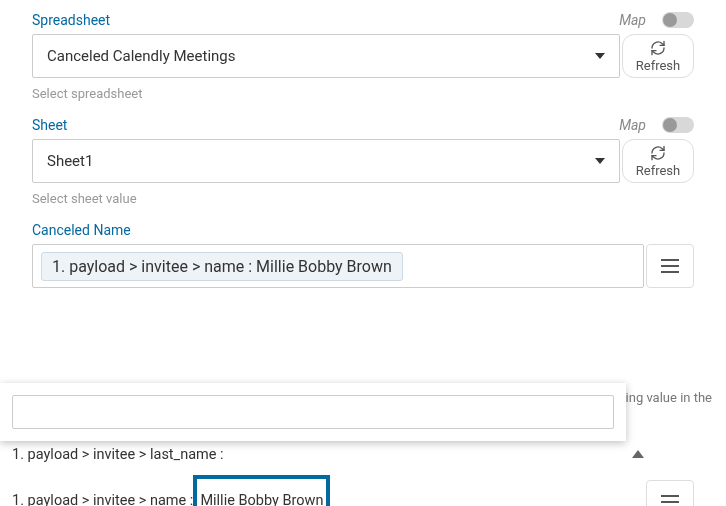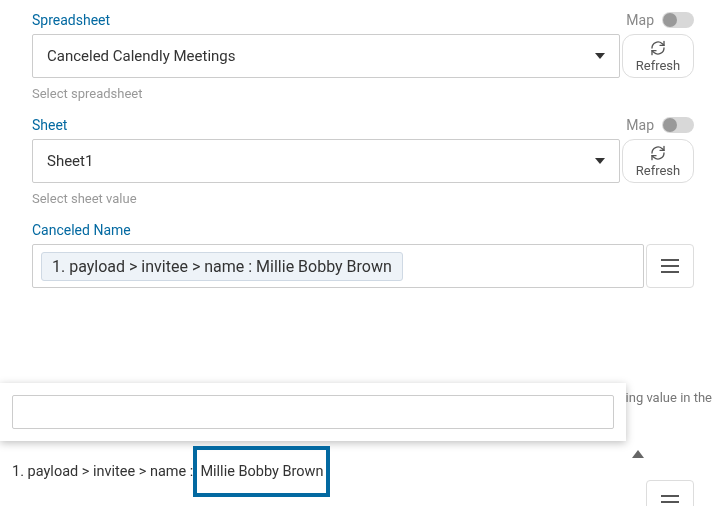--- a/index.html
+++ b/index.html
@@ -27,21 +27,22 @@
     margin-bottom: 6px;
     padding-top: 4px;
   }
   .field-label {
     font-size: 14px;
     color: #0369a1;
   }
   .map-control {
     display: flex;
     align-items: center;
-    gap: 8px;
+    gap: 16px;
+    font-style: italic;
   }
   .map-label {
     font-size: 14px;
     color: #888;
   }
   .toggle {
     width: 32px;
     height: 16px;
     border-radius: 8px;
     background: #d8d8d8;
@@ -276,20 +277,23 @@
 </div>
 
 <div class="note-text">he existing value in the</div>
 
 <div class="dropdown-panel">
   <input class="dropdown-search" type="text" placeholder="" style="">
 </div>
 
 <div class="suggestions">
   <div class="suggestion-row">
+    <span>1. payload &gt; invitee &gt; last_name :</span>
+  </div>
+  <div class="suggestion-row">
     <span>1. payload &gt; invitee &gt; name : </span>
     <span class="highlight">Millie Bobby Brown</span>
   </div>
 </div>
 
 <div class="scroll-arrow"></div>
 
 <div class="menu-btn bottom">
   <span>
     <svg width="18" height="14" viewBox="0 0 18 14" stroke="#555" stroke-width="2">

